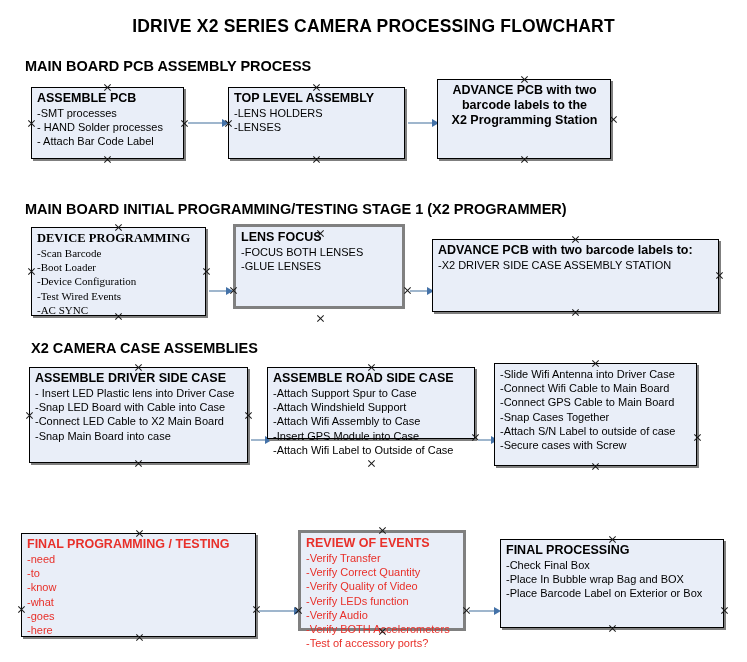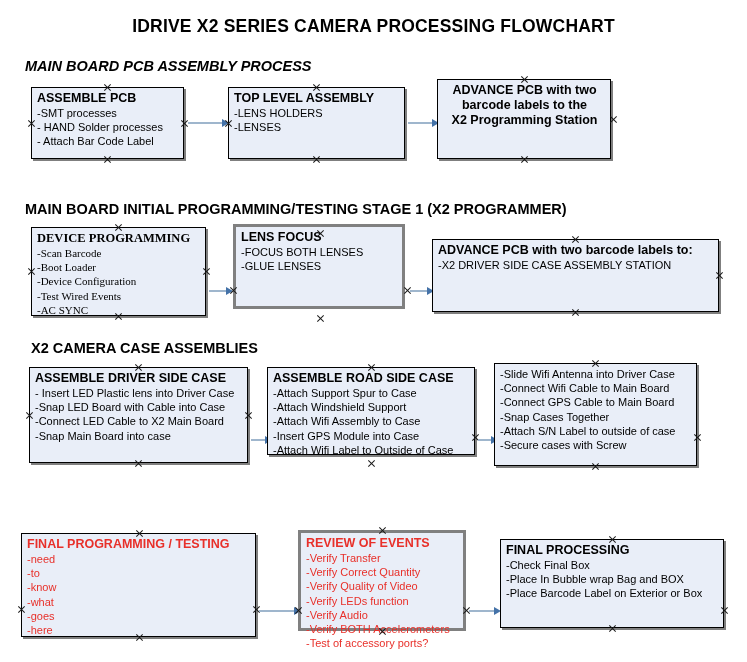--- a/index.html
+++ b/index.html
@@ -109,21 +109,21 @@
   .handle::before { transform: rotate(45deg); }
   .handle::after  { transform: rotate(-45deg); }
 </style>
 </head>
 <body>
 
 <div id="canvas">
 
   <div class="doc-title">IDRIVE X2  SERIES CAMERA PROCESSING FLOWCHART</div>
 
-  <div class="section-head" style="left:25px; top:58px;font-style:italic;">MAIN BOARD PCB ASSEMBLY PROCESS</div>
+  <div class="section-head" style="left:25px; top:58px;">MAIN BOARD PCB ASSEMBLY PROCESS</div>
 
   <div class="box" style="left:31px; top:87px; width:153px; height:72px;">
     <div class="b-title">ASSEMBLE PCB</div>
     <div class="b-line">-SMT processes</div>
     <div class="b-line">- HAND Solder processes</div>
     <div class="b-line">- Attach Bar Code Label</div>
   </div>
   <span class="handle" style="left:107px; top:87px;"></span>
   <span class="handle" style="left:107px; top:159px;"></span>
   <span class="handle" style="left:31px;  top:123px;"></span>
@@ -202,21 +202,21 @@
     <div class="b-line">-Snap Main Board into case</div>
   </div>
   <span class="handle" style="left:138px; top:367px;"></span>
   <span class="handle" style="left:138px; top:463px;"></span>
   <span class="handle" style="left:29px;  top:415px;"></span>
   <span class="handle" style="left:248px; top:415px;"></span>
 
   <div class="conn" style="left:251px; top:439px; width:18px;"></div>
   <div class="conn-head" style="left:265px; top:435.5px;"></div>
 
-  <div class="box" style="left:267px; top:367px; width:208px; height:88px;">
+  <div class="box" style="left:267px; top:367px; width:208px; height:72px;">
     <div class="b-title">ASSEMBLE ROAD SIDE CASE</div>
     <div class="b-line">-Attach Support Spur to Case</div>
     <div class="b-line">-Attach Windshield Support</div>
     <div class="b-line">-Attach Wifi Assembly to Case</div>
     <div class="b-line">-Insert GPS Module into Case</div>
     <div class="b-line">-Attach Wifi Label to Outside of Case</div>
   </div>
   <span class="handle" style="left:371px; top:367px;"></span>
   <span class="handle" style="left:371px; top:463px;"></span>
   <span class="handle" style="left:475px; top:437px;"></span>

